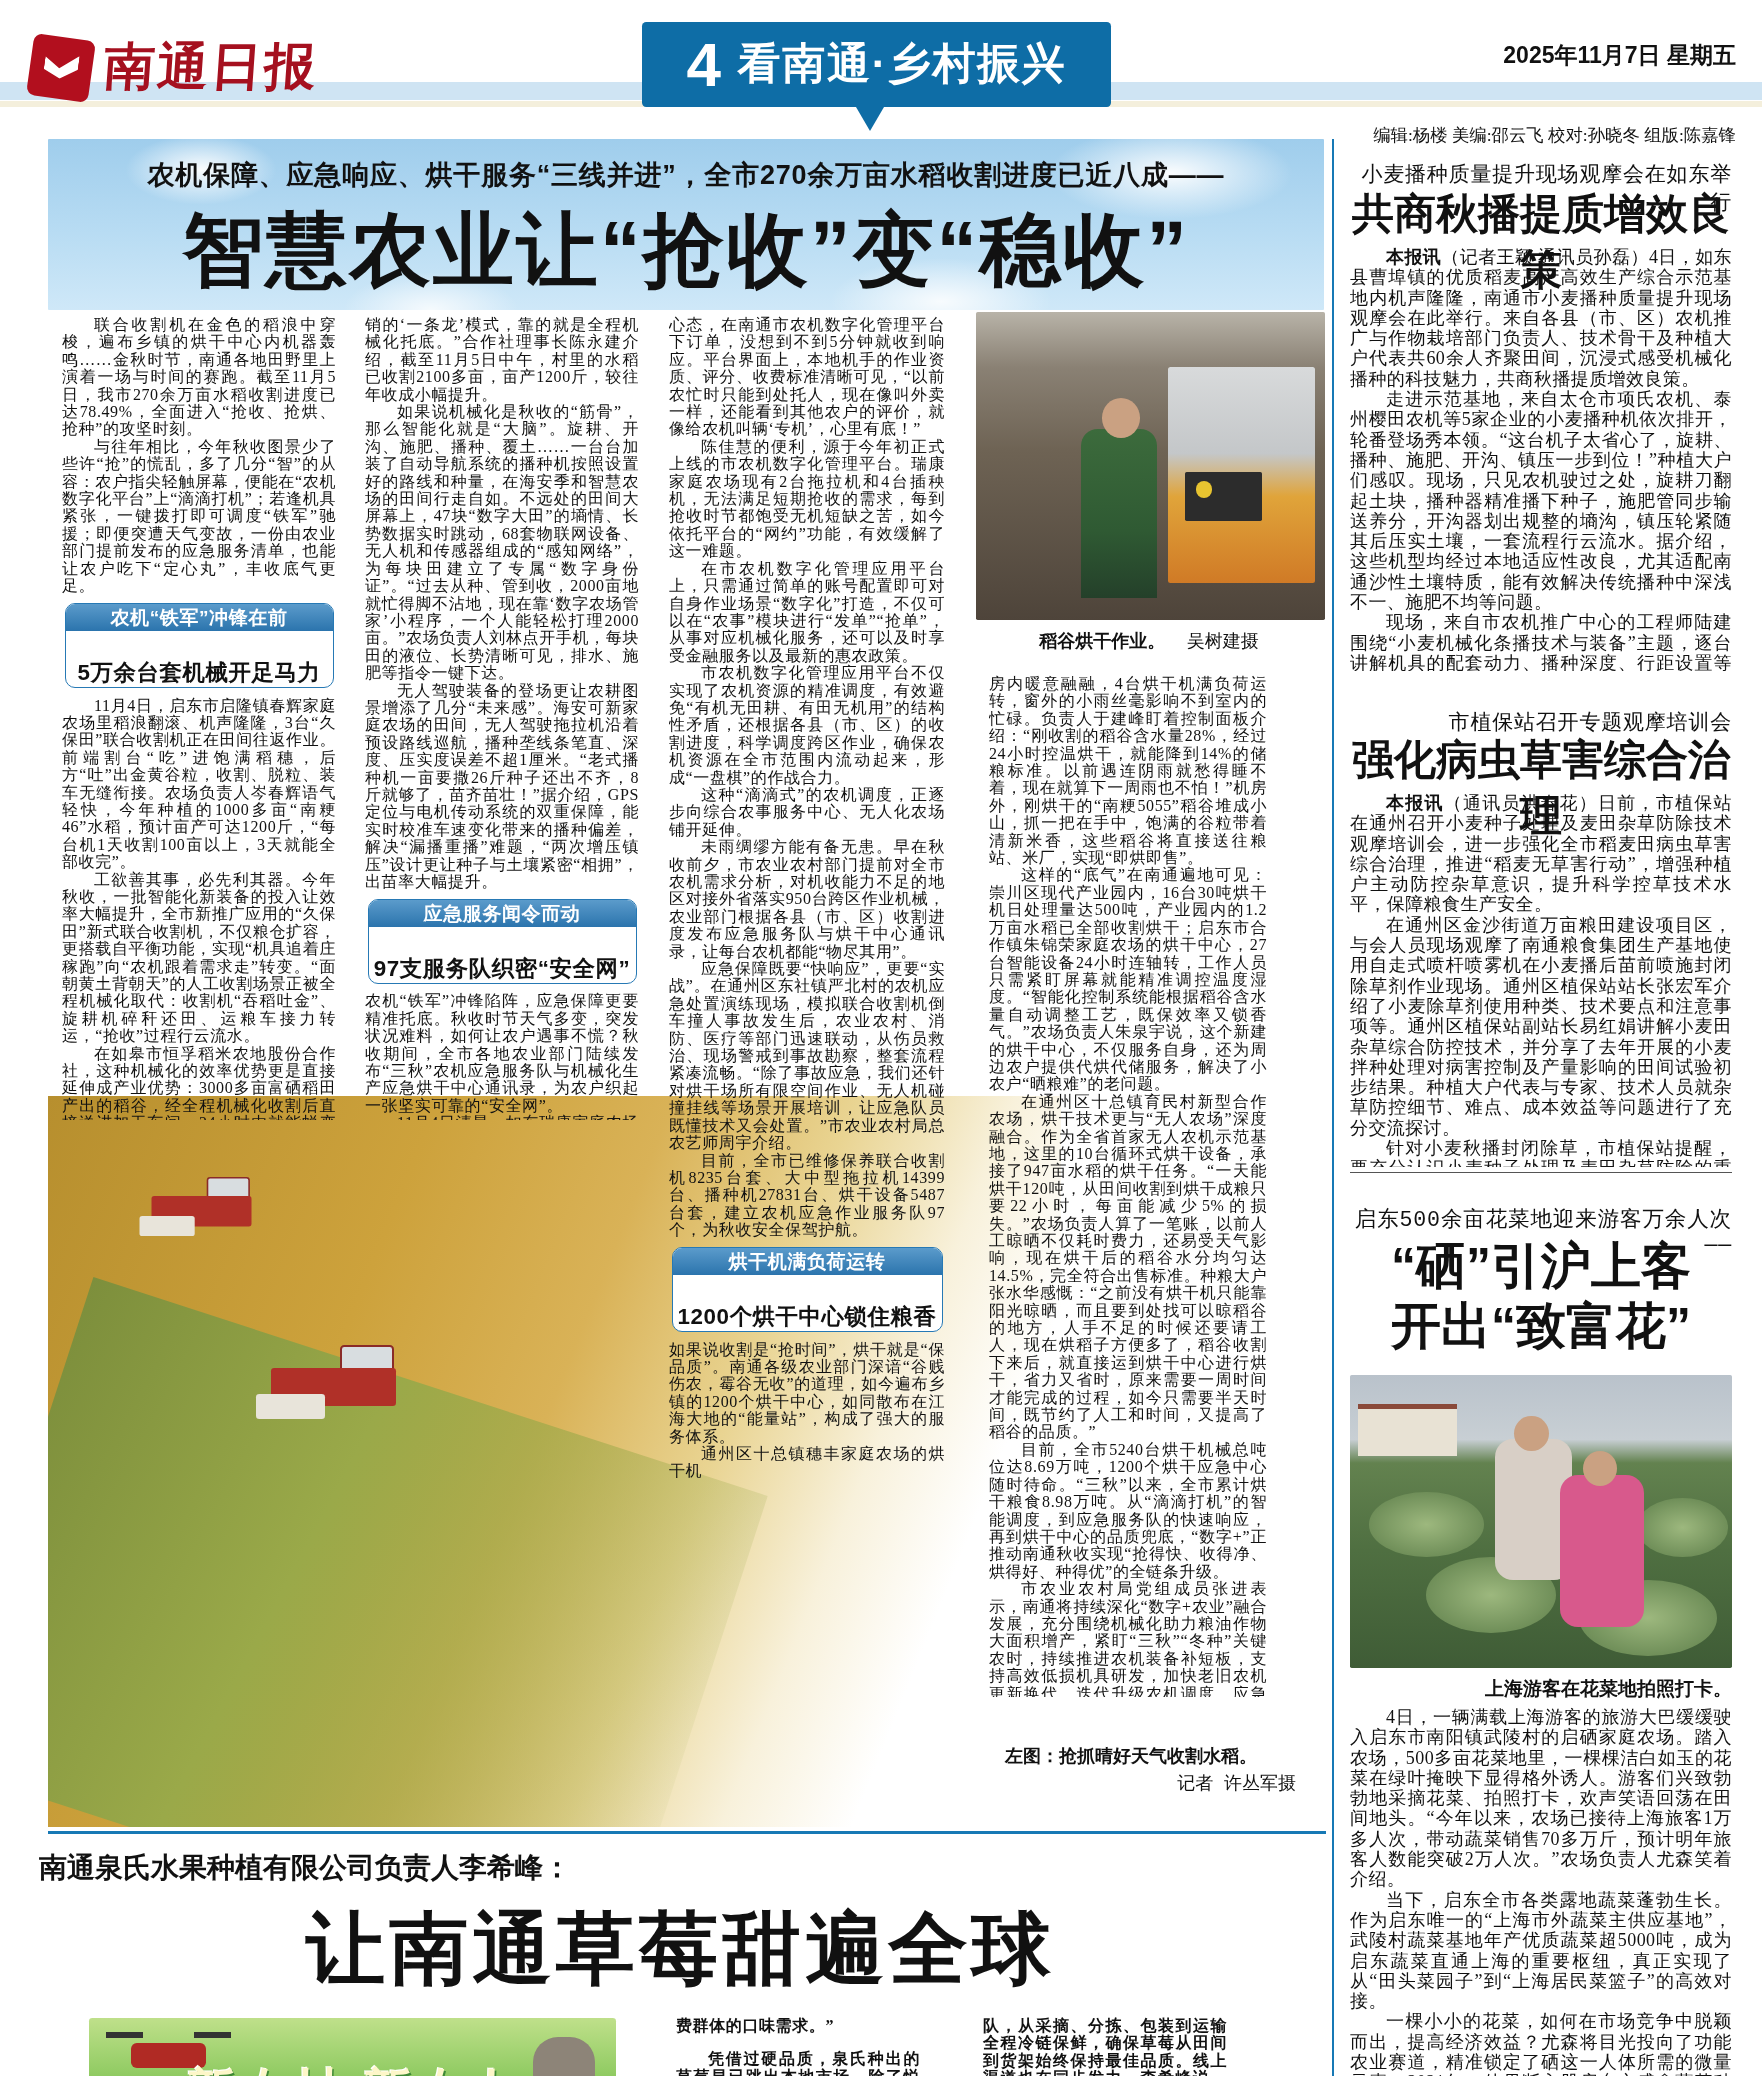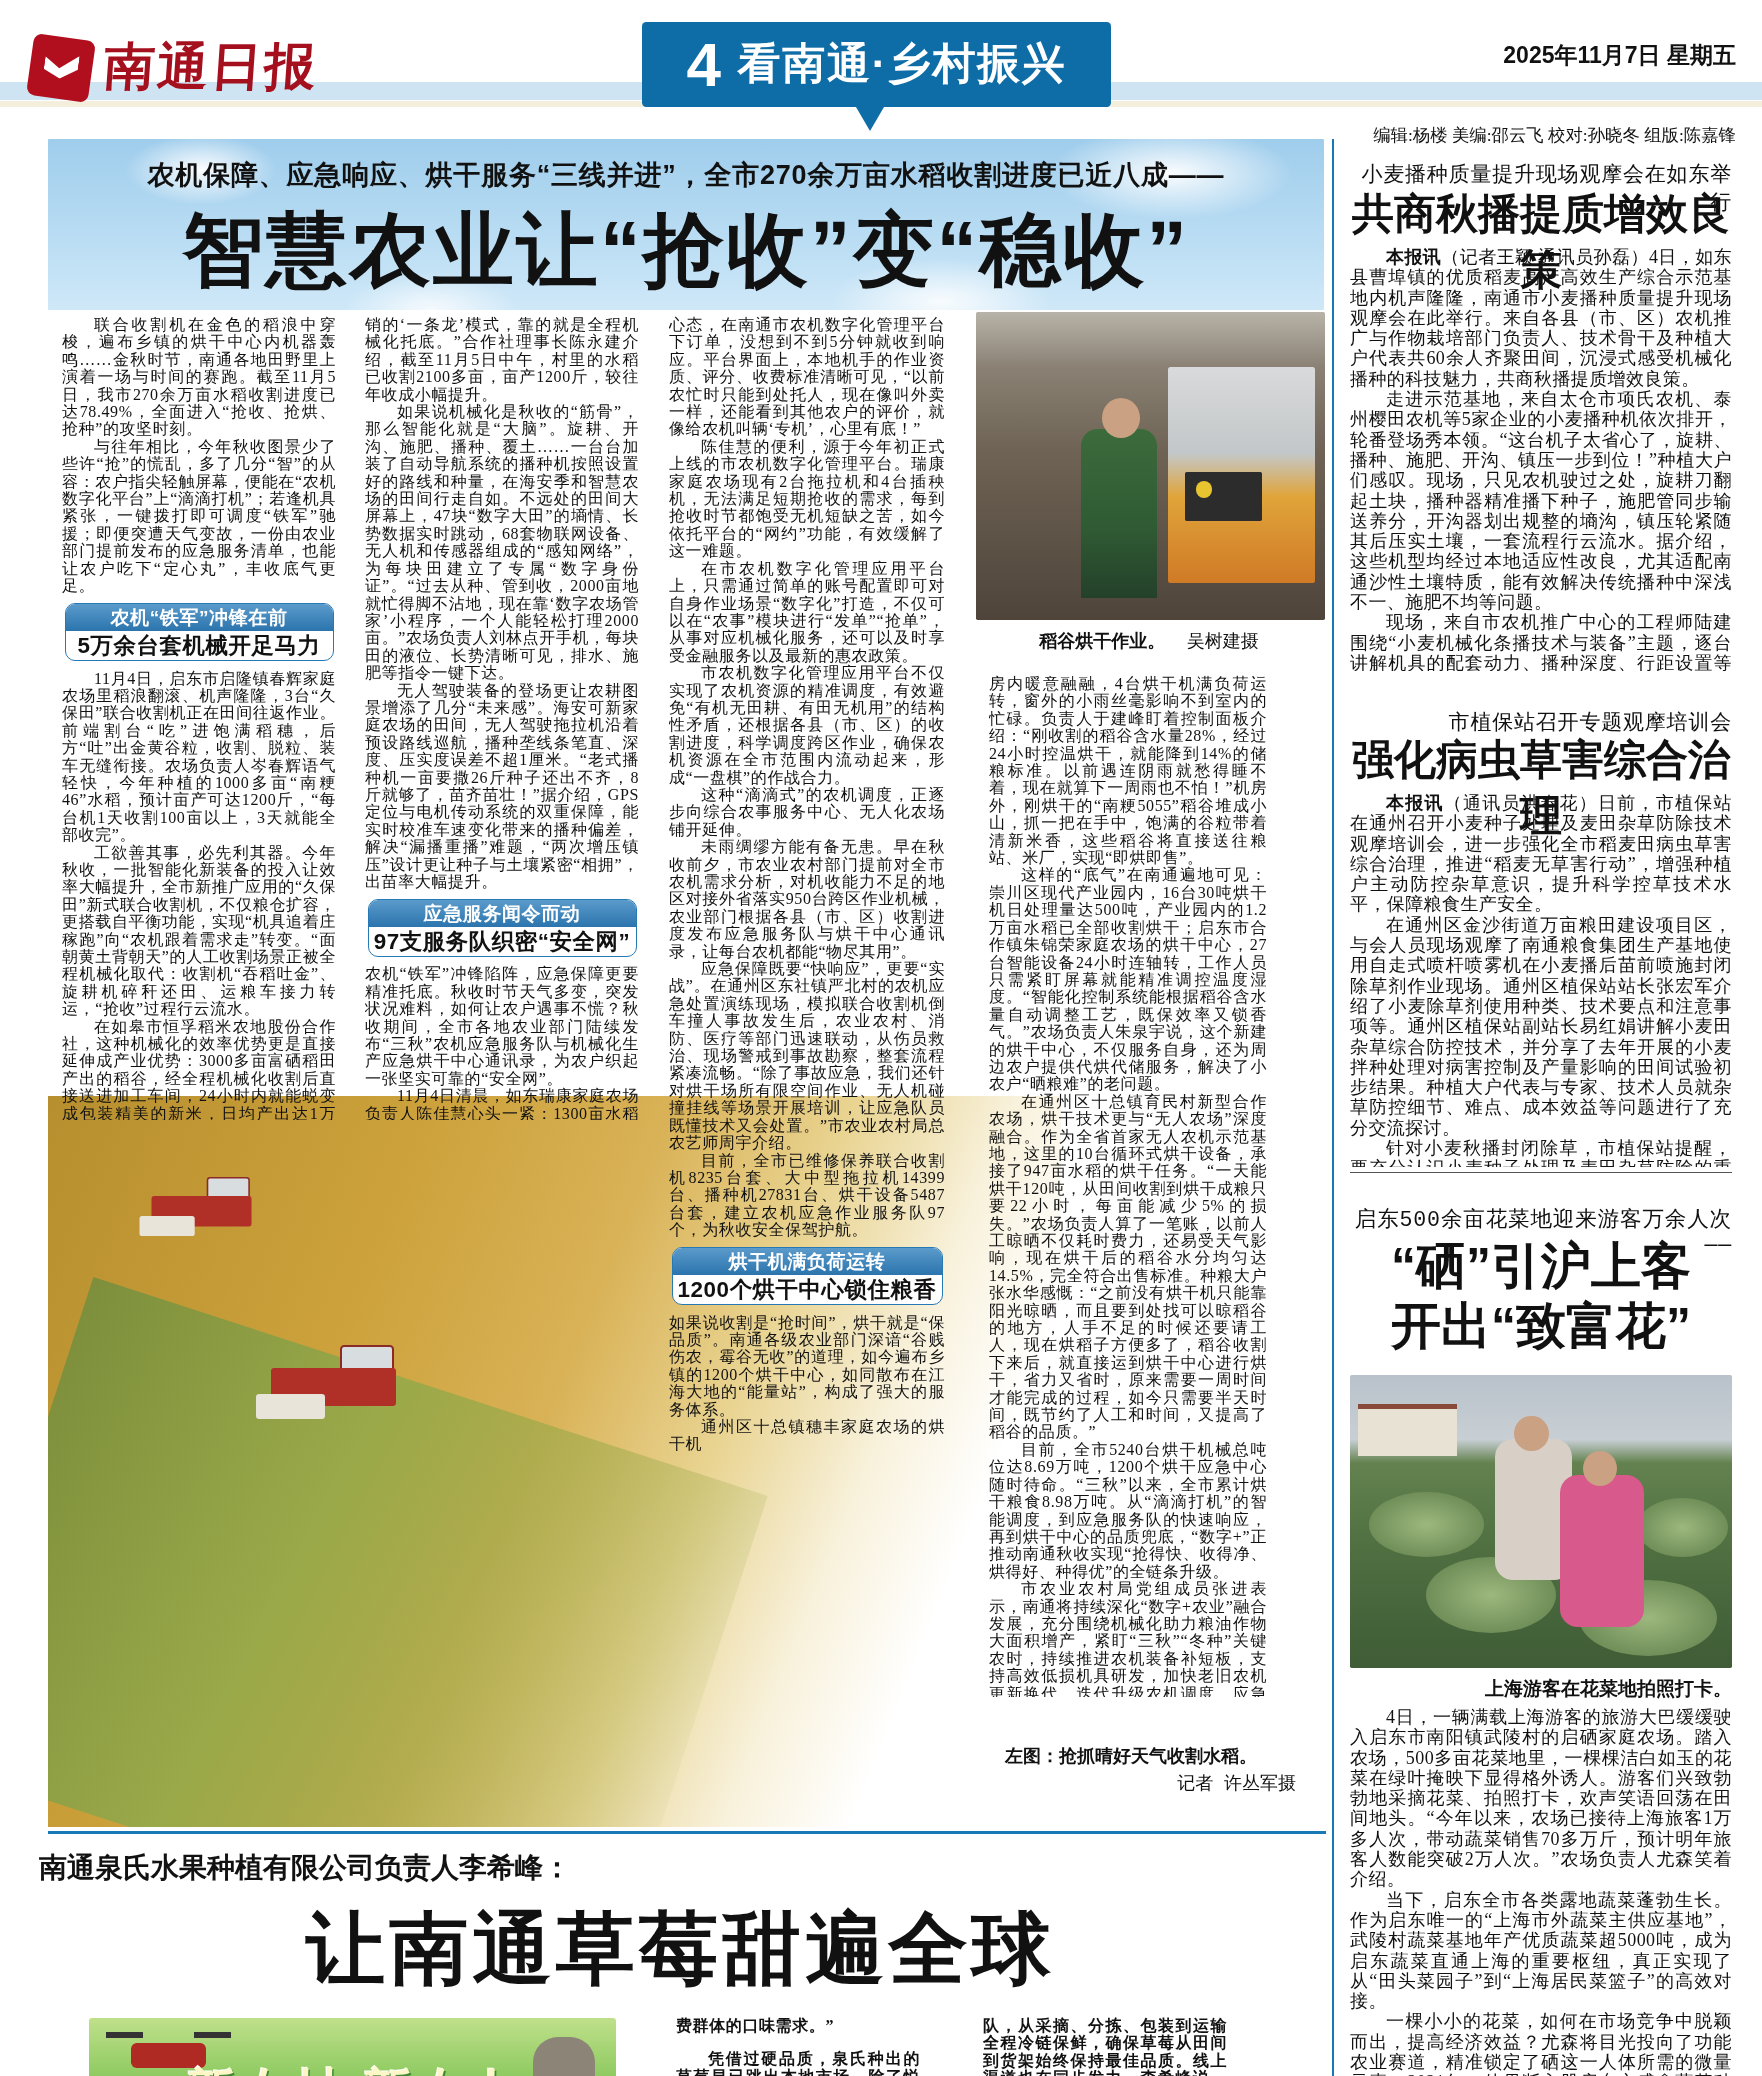--- a/index.html
+++ b/index.html
@@ -36,21 +36,21 @@
       font-weight:bold;letter-spacing:0.8px;}
   .main-headline{position:absolute;left:0;top:58px;width:100%;text-align:center;font-size:81px;
       font-weight:bold;letter-spacing:2.5px;}
   .col{text-align:justify;font-size:16px;line-height:17.4px;letter-spacing:0.6px;overflow:hidden;}
   .col p{margin:0;text-indent:2em;}
   .cont p:first-child{text-indent:0;}
   .box{margin:8.3px 2.5px;border:1.7px solid #2679b5;border-radius:10px;overflow:hidden;background:#fff;}
   .box-hd{background:linear-gradient(180deg,#5b9bcb,#2b74ad);color:#fff;text-align:center;
       font-size:19px;font-weight:bold;padding:5px 0;font-family:"Liberation Sans","DejaVu Sans",sans-serif;}
   .box-bd{text-align:center;font-size:22.4px;font-weight:bold;padding:5.8px 0;
-      font-family:"Liberation Sans","DejaVu Sans",sans-serif;}
+      font-family:"Liberation Sans","DejaVu Sans",sans-serif;margin-top:27px;}
   .photo-cap{font-size:18px;font-weight:bold;font-family:"Liberation Sans","DejaVu Sans",sans-serif;}
   .credit{font-weight:normal;font-family:Liberation Mono, monospace;}
   
   .ph-dry{left:976px;top:312px;width:349px;height:308px;overflow:hidden;border-radius:1.7px;
       background:linear-gradient(180deg,#b8b3a8 0%,#8a8174 18%,#6e6354 45%,#4e443a 100%);}
   .ph-dry .machine{position:absolute;left:55%;top:18%;width:42%;height:70%;
       background:linear-gradient(180deg,#d8dadb 0%,#c4c7c9 40%,#e0a43a 60%,#d07a26 100%);border-radius:2.5px;}
   .ph-dry .panel{position:absolute;left:60%;top:52%;width:22%;height:16%;background:#2c2c2c;border-radius:1.7px;}
   .ph-dry .lamp{position:absolute;left:63%;top:55%;width:16.6px;height:16.6px;background:#e8c430;border-radius:50%;}
   .ph-dry .person{position:absolute;left:30%;top:38%;width:22%;height:55%;

